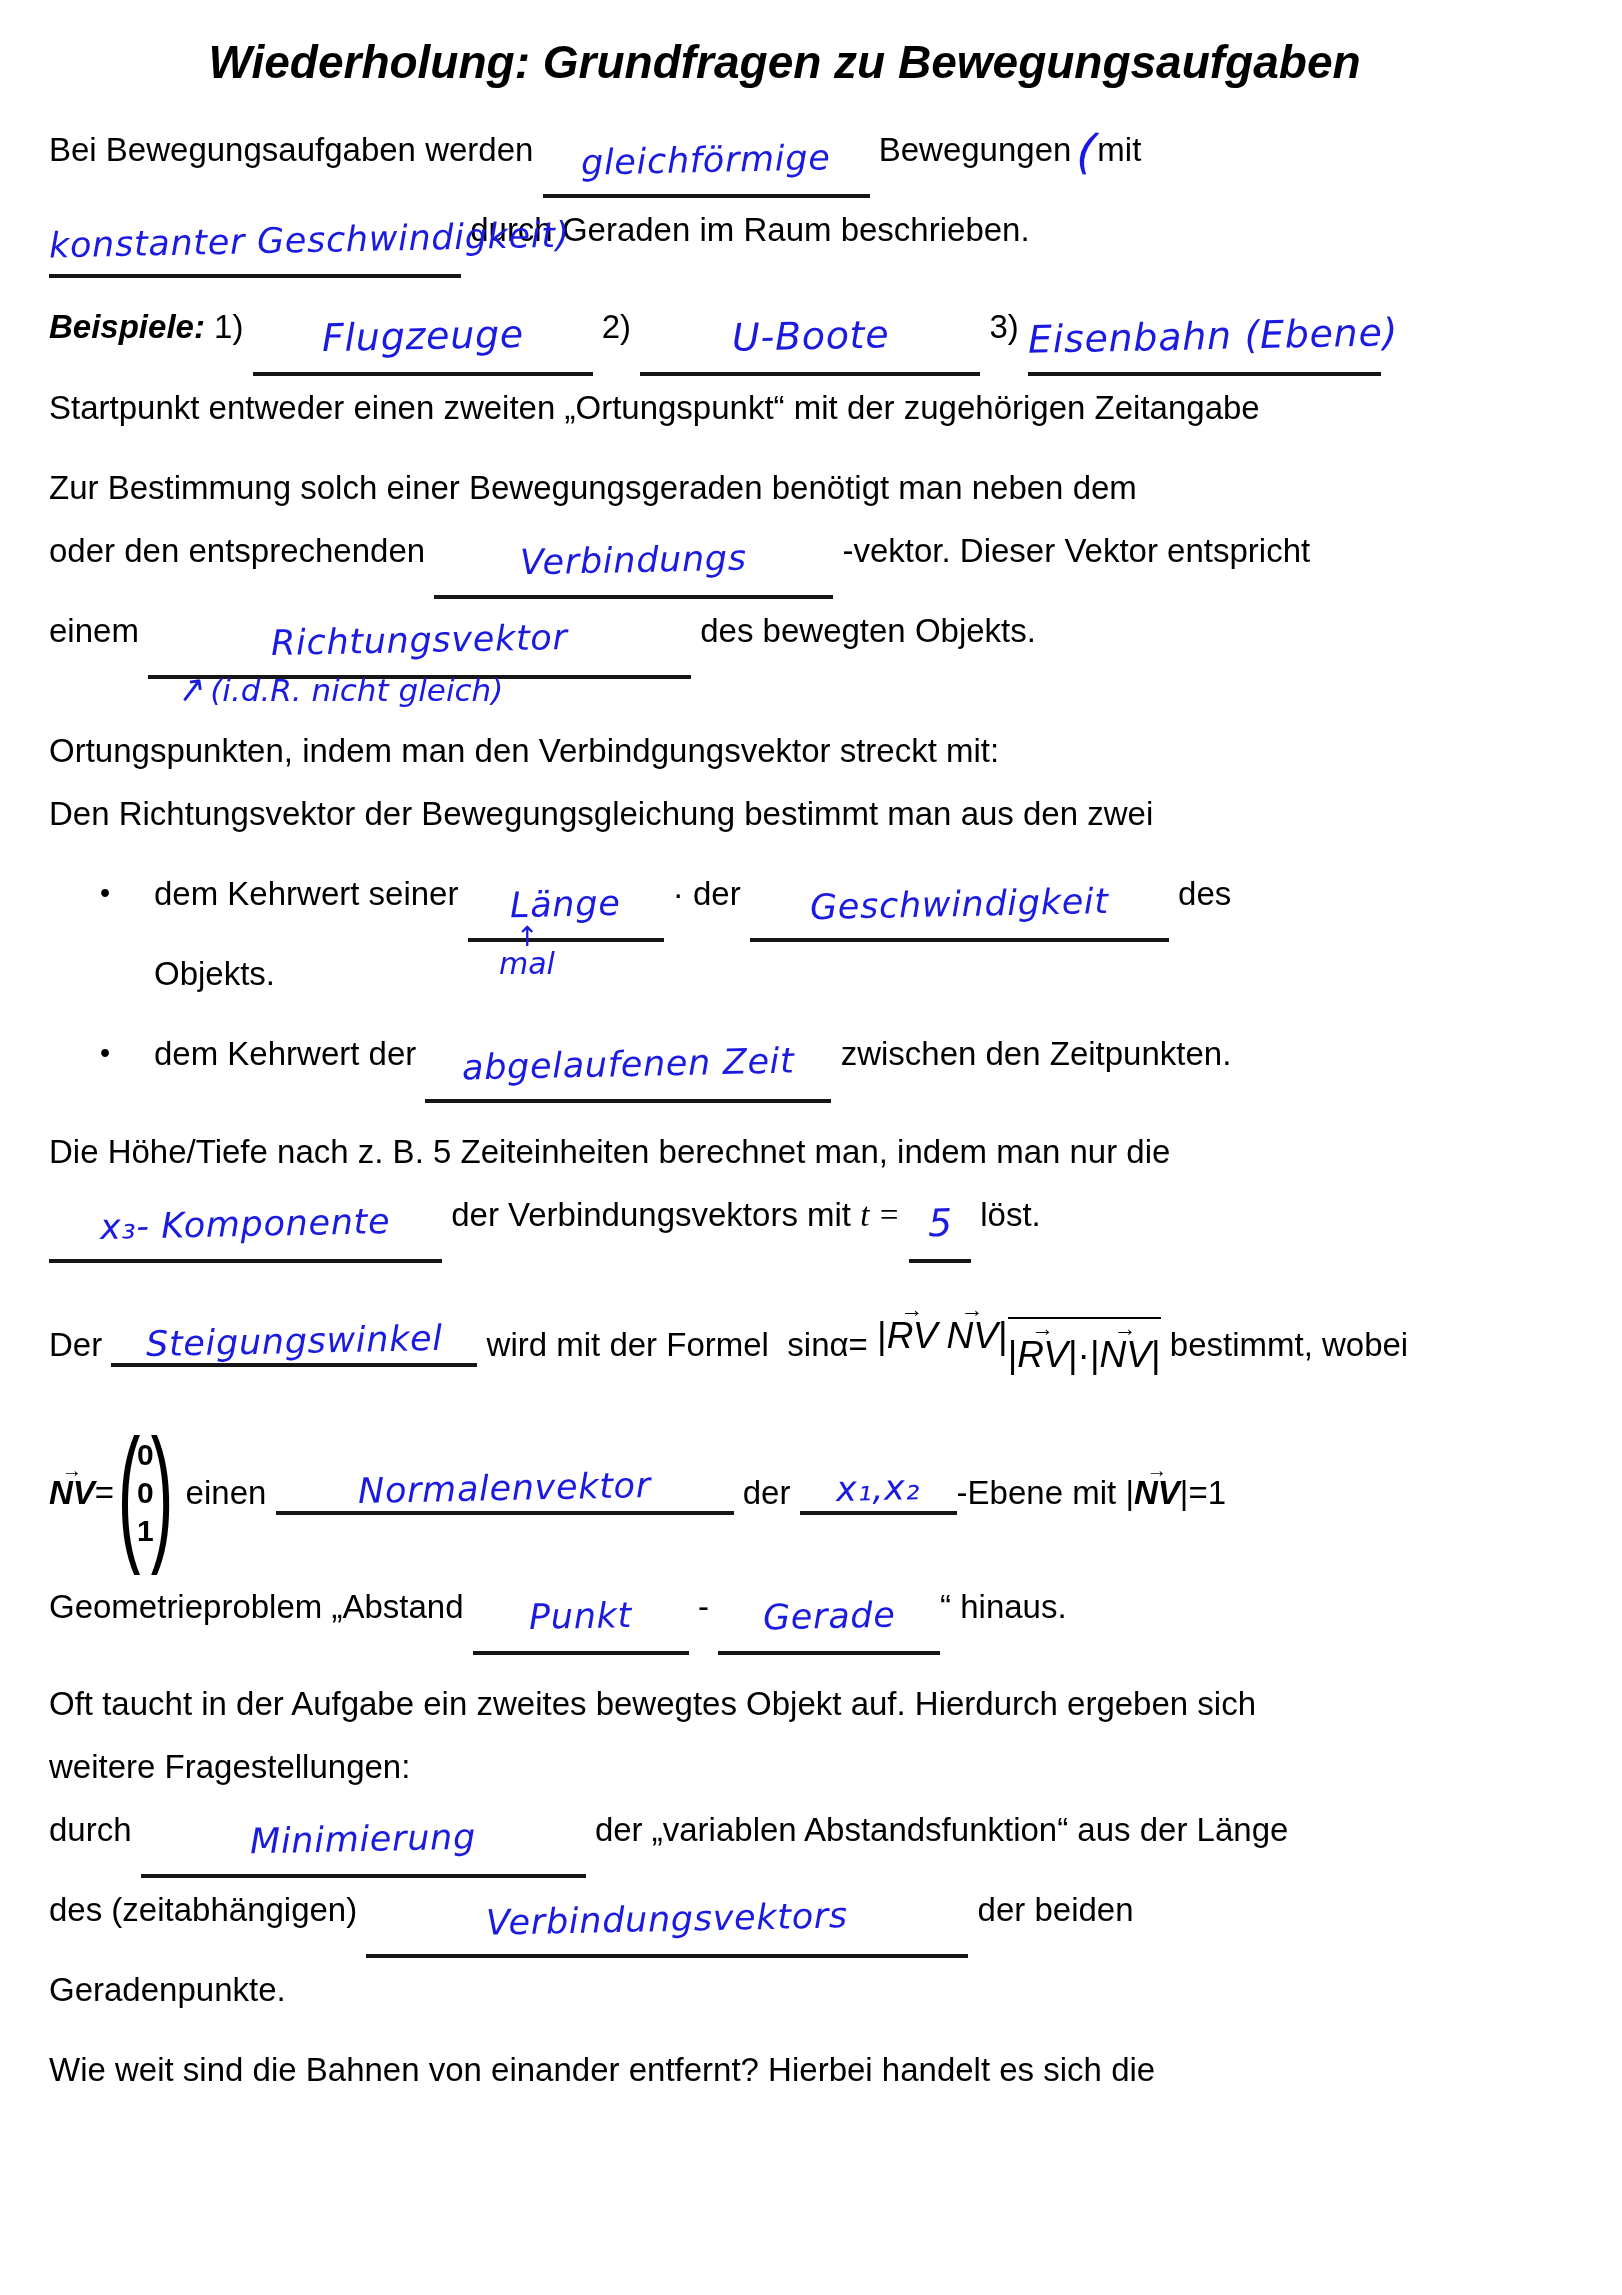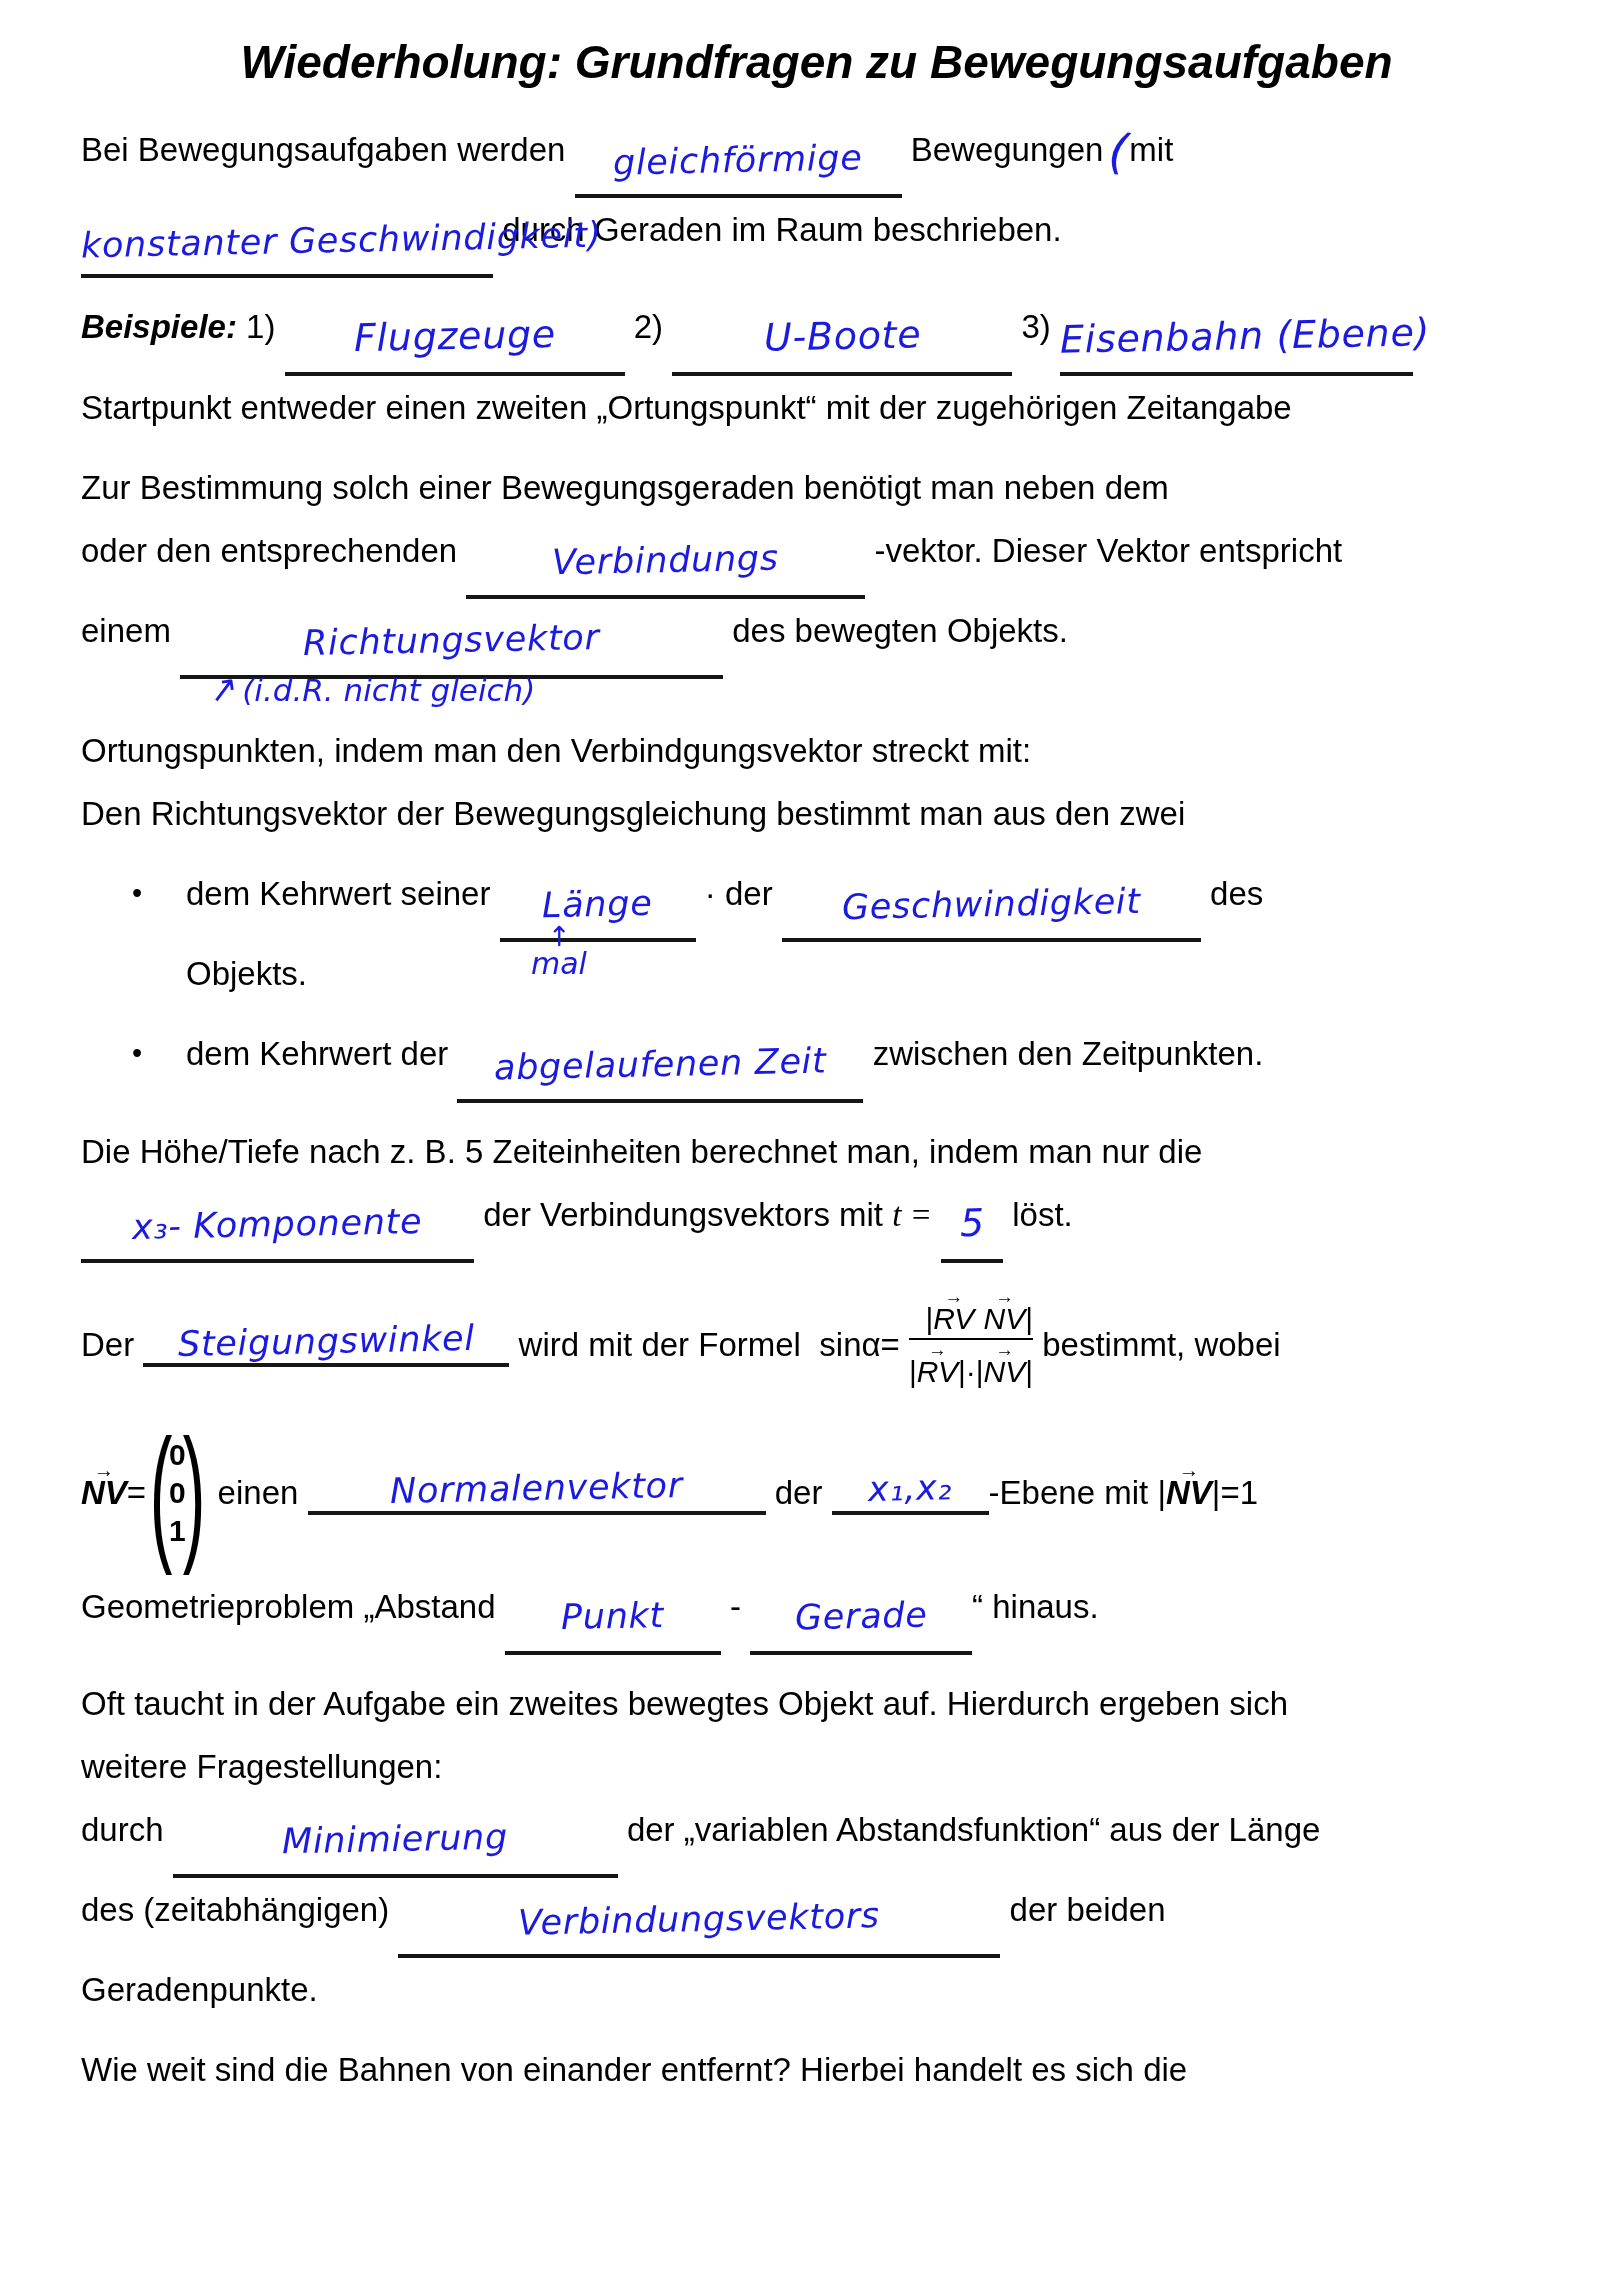--- a/index.html
+++ b/index.html
@@ -1,20 +1,20 @@
 <!DOCTYPE html>
 <html style="font-size:10.5px"><head>
 <meta charset="utf-8">
 <style>
   html,body{margin:0;padding:0;background:#ffffff;}
   body{
     width:1623px;height:2295px;overflow:hidden;position:relative;
     font-family:"Liberation Sans",sans-serif;color:#000;
   }
-  .page{box-sizing:border-box;width:1585px;height:2295px;padding:17px 39px 0 49px;position:relative;margin-left:32px;}
+  .page{box-sizing:border-box;width:1585px;height:2295px;padding:17px 39px 0 49px;position:relative;}
   .title{
     font-size:46px;font-weight:bold;font-style:italic;text-align:center;
     margin:18.3px 26px 29px 0;letter-spacing:0px;
   }
   .line{font-size:33px;line-height:63px;margin:0;white-space:nowrap;}
   .gap{margin-top:17px;}
   .blank{
     display:inline-block;border-bottom:4.6px solid #161616;text-align:center;
     vertical-align:-10.5px;padding-bottom:2.6px;white-space:nowrap;
   }
@@ -38,21 +38,21 @@
   .note-line{
     margin:-13px 0 2.6px 128px;height:51px;line-height:46px;
     color:#1a1ae0;font-family:"DejaVu Sans",sans-serif;font-style:italic;font-size:31px;white-space:nowrap;
   }
   .note-arrow{font-style:normal;font-size:35px;margin-right:3.9px;display:inline-block;transform:rotate(-8deg);}
   
   .vline{display:flex;align-items:center;font-size:33px;white-space:nowrap;}
   .mathit{font-family:"Liberation Serif",serif;font-style:italic;}
   .vec{position:relative;display:inline-block;font-style:italic;font-family:"Liberation Sans",sans-serif;}
   .vec::after{content:"→";position:absolute;left:50%;transform:translateX(-50%);top:-0.78em;font-size:0.62em;font-style:normal;}
-  .frac{display:inline-flex;flex-direction:column;align-items:flex-end;font-size:30px;line-height:1.12;margin:0 9.2px;vertical-align:middle;}
+  .frac{display:inline-flex;flex-direction:row;align-items:flex-start;font-size:37px;line-height:1.12;margin:0 9.2px;vertical-align:middle;}
   .frac .den{border-top:2.6px solid #000;padding-top:15px;margin-top:2.6px;}
   .colvec{display:inline-flex;align-items:center;margin:0 6.5px;}
   .colvec .paren{font-size:151px;font-weight:normal;line-height:0.72;display:inline-block;transform:scaleX(0.45);margin:0 -17px;}
   .colvec .vals{display:inline-flex;flex-direction:column;text-align:center;font-size:30px;line-height:38px;font-weight:bold;}
   .sp{display:inline-block;width:9.2px;}
 </style>
 </head>
 <body>
 
 <div class="page">

